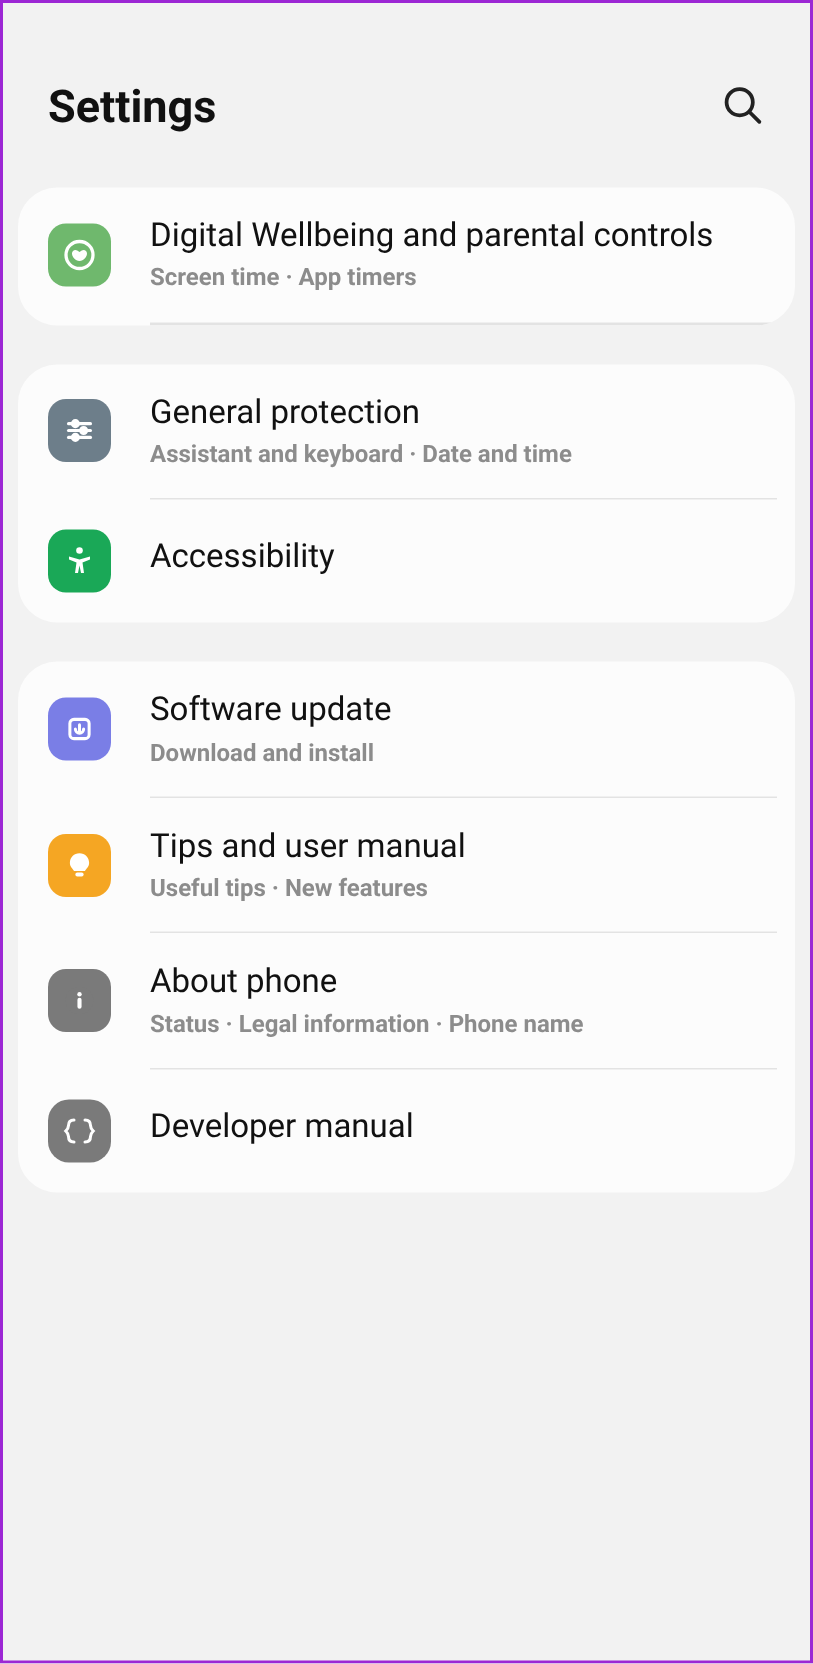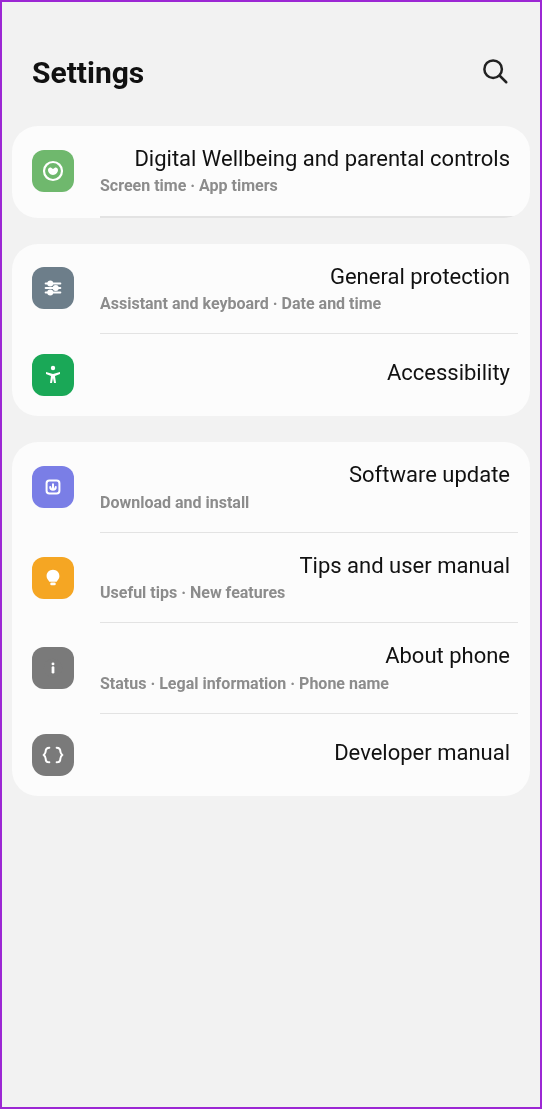--- a/index.html
+++ b/index.html
@@ -18,22 +18,21 @@
     width: 542px;
     height: 1109px;
     border: 2px solid #9c27d4;
     background: #f2f2f2;
     position: relative;
   }
   .header {
     display: flex;
     align-items: center;
     justify-content: space-between;
-    padding: 29px 30px 36px 30px;
-    margin-top: 24px;
+    padding: 52px 30px 36px 30px;
   }
   .title {
     font-size: 30px;
     font-weight: 700;
     color: #111;
   }
   .search-icon svg {
     width: 30px;
     height: 30px;
     stroke: #222;
@@ -71,21 +70,20 @@
   .item-body {
     flex: 1;
     min-width: 0;
   }
   .item-title {
     font-size: 22px;
     color: #111;
     font-weight: 400;
     line-height: 1.2;
     margin-bottom: 4px;
-    text-align: right;
   }
   .item-sub {
     font-size: 16px;
     color: #8c8c8c;
     line-height: 1.2;
     font-weight: bold;
   }
   .divider {
     height: 1px;
     background: #e3e3e3;

